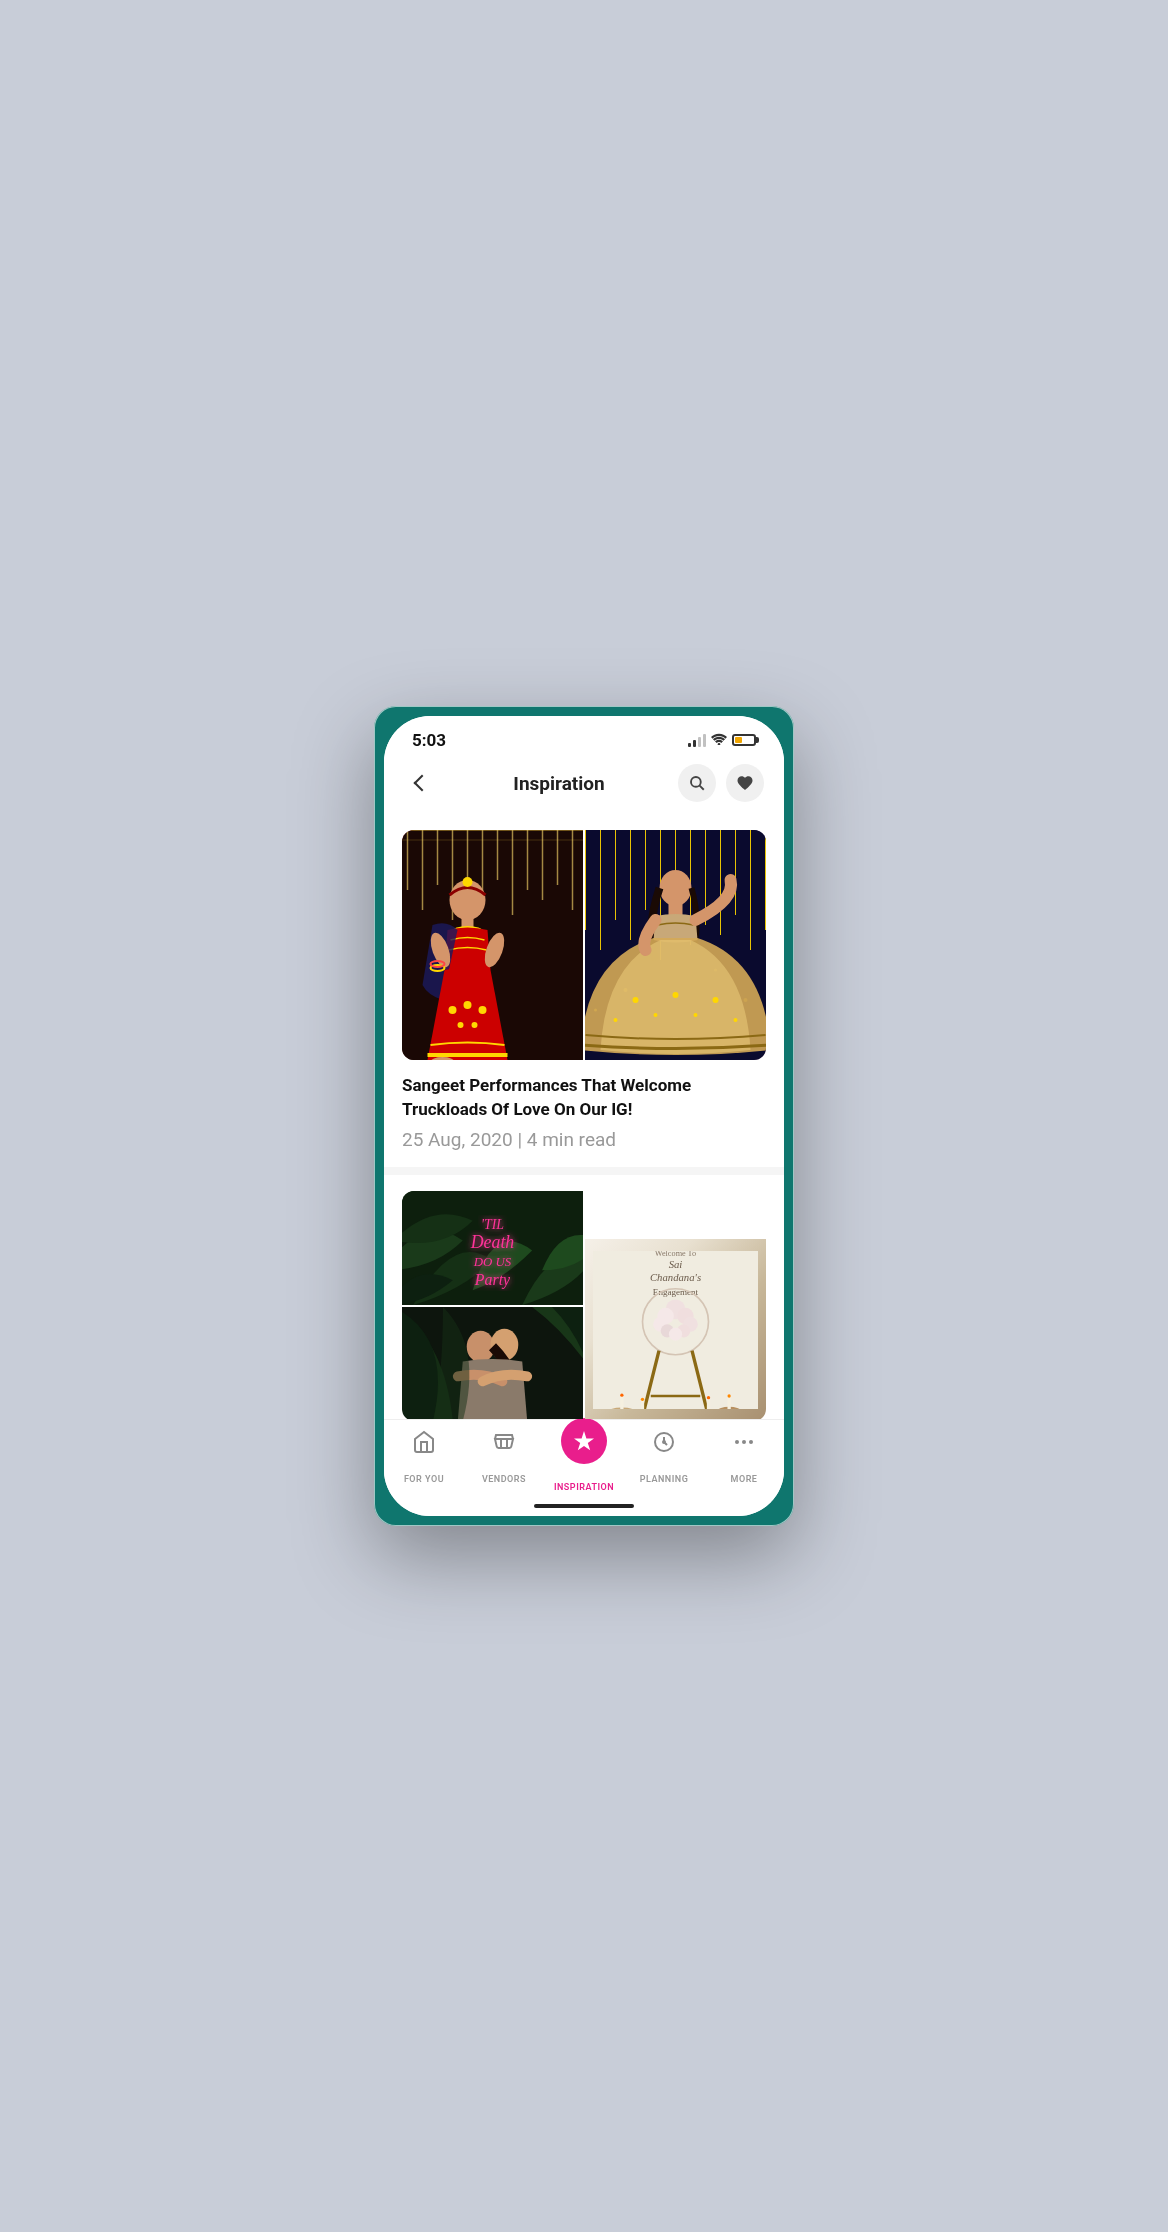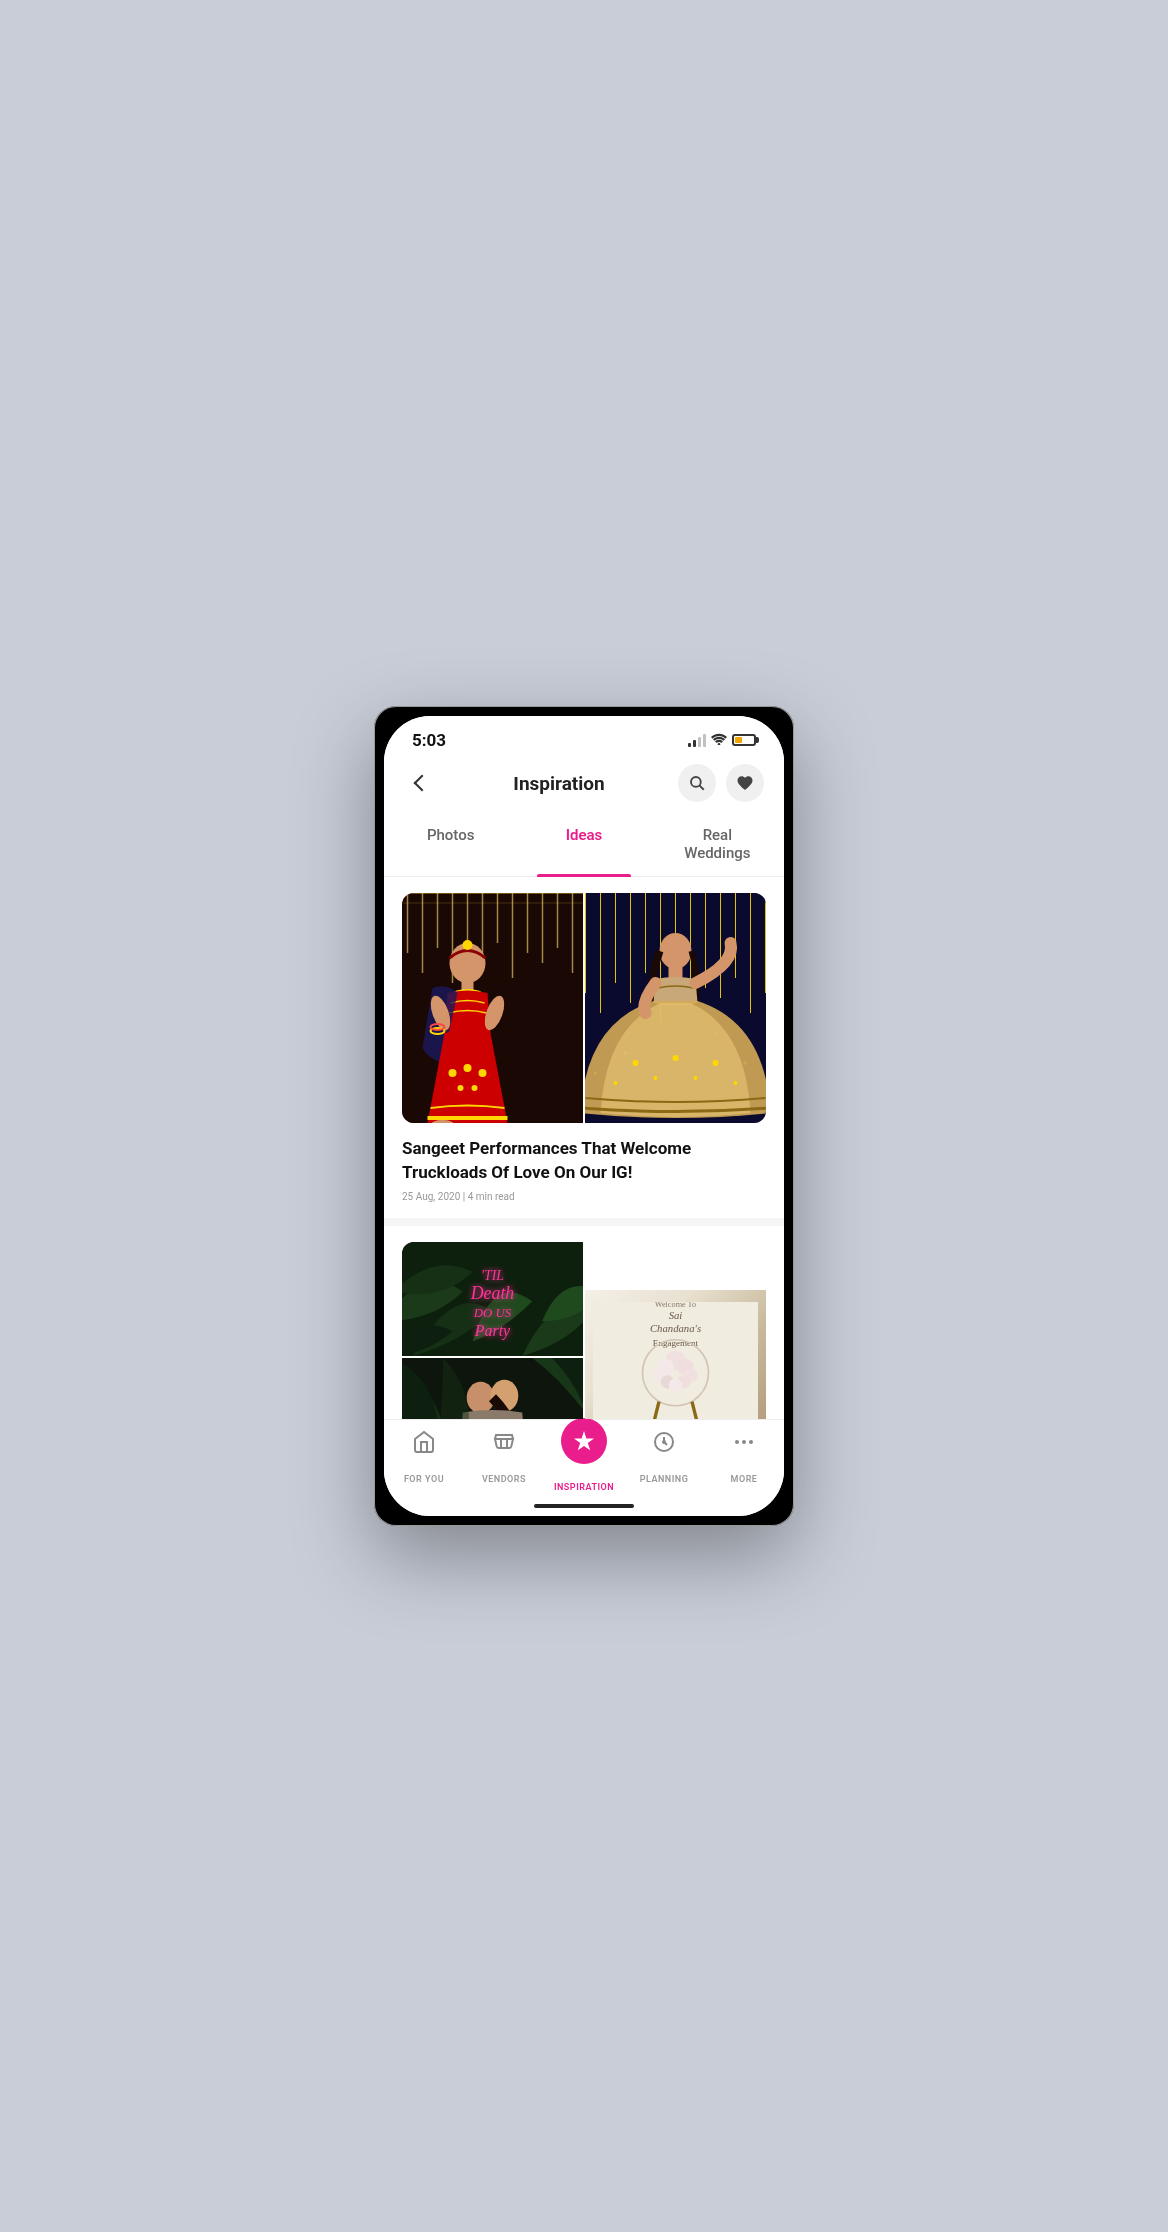--- a/index.html
+++ b/index.html
@@ -9,21 +9,21 @@
       display: flex;
       justify-content: center;
       align-items: center;
       min-height: 100vh;
       font-family: -apple-system, BlinkMacSystemFont, 'Segoe UI', Roboto, sans-serif;
     }
 
     .phone-outer {
       width: 420px;
       height: 820px;
-      background: #000000;
+      background: #0f766e;
       border-radius: 22px;
       padding: 10px;
       box-shadow: 0 30px 80px rgba(0,0,0,0.35), inset 0 0 0 1px rgba(255,255,255,0.6);
       position: relative;
     }
 
     .phone-inner {
       width: 100%;
       height: 100%;
       background: #fff;
@@ -276,21 +276,21 @@
 
     .article-title {
       font-size: 17px;
       font-weight: 700;
       color: #111;
       line-height: 1.4;
       margin-bottom: 6px;
     }
 
     .article-meta {
-      font-size: 10px;
+      font-size: 19px;
       color: #999;
     }
 
     
     .bottom-nav {
       background: #fff;
       border-top: 1px solid #eee;
       display: flex;
       justify-content: space-around;
       padding: 8px 0 4px;
@@ -395,31 +395,20 @@
           </svg>
         </div>
         <div class="nav-icon-btn">
           <svg viewBox="0 0 24 24" fill="#444">
             <path d="M12 21.35l-1.45-1.32C5.4 15.36 2 12.28 2 8.5 2 5.42 4.42 3 7.5 3c1.74 0 3.41.81 4.5 2.09C13.09 3.81 14.76 3 16.5 3 19.58 3 22 5.42 22 8.5c0 3.78-3.4 6.86-8.55 11.54L12 21.35z"></path>
           </svg>
         </div>
       </div>
     </div>
 
-    <div class="tabs-container">
-      <div class="tab">
-        <span>Photos</span>
-      </div>
-      <div class="tab active">
-        <span>Ideas</span>
-      </div>
-      <div class="tab">
-        <span>Real<br>Weddings</span>
-      </div>
-    </div>
 
     <div class="content">
 
       <div class="article-card">
         <div class="article-image-grid">
 
           <div class="article-image-left">
             <svg width="100%" height="100%" viewBox="0 0 200 230" preserveAspectRatio="xMidYMid slice">
 
               <rect width="200" height="230" fill="#1a0805"></rect>

